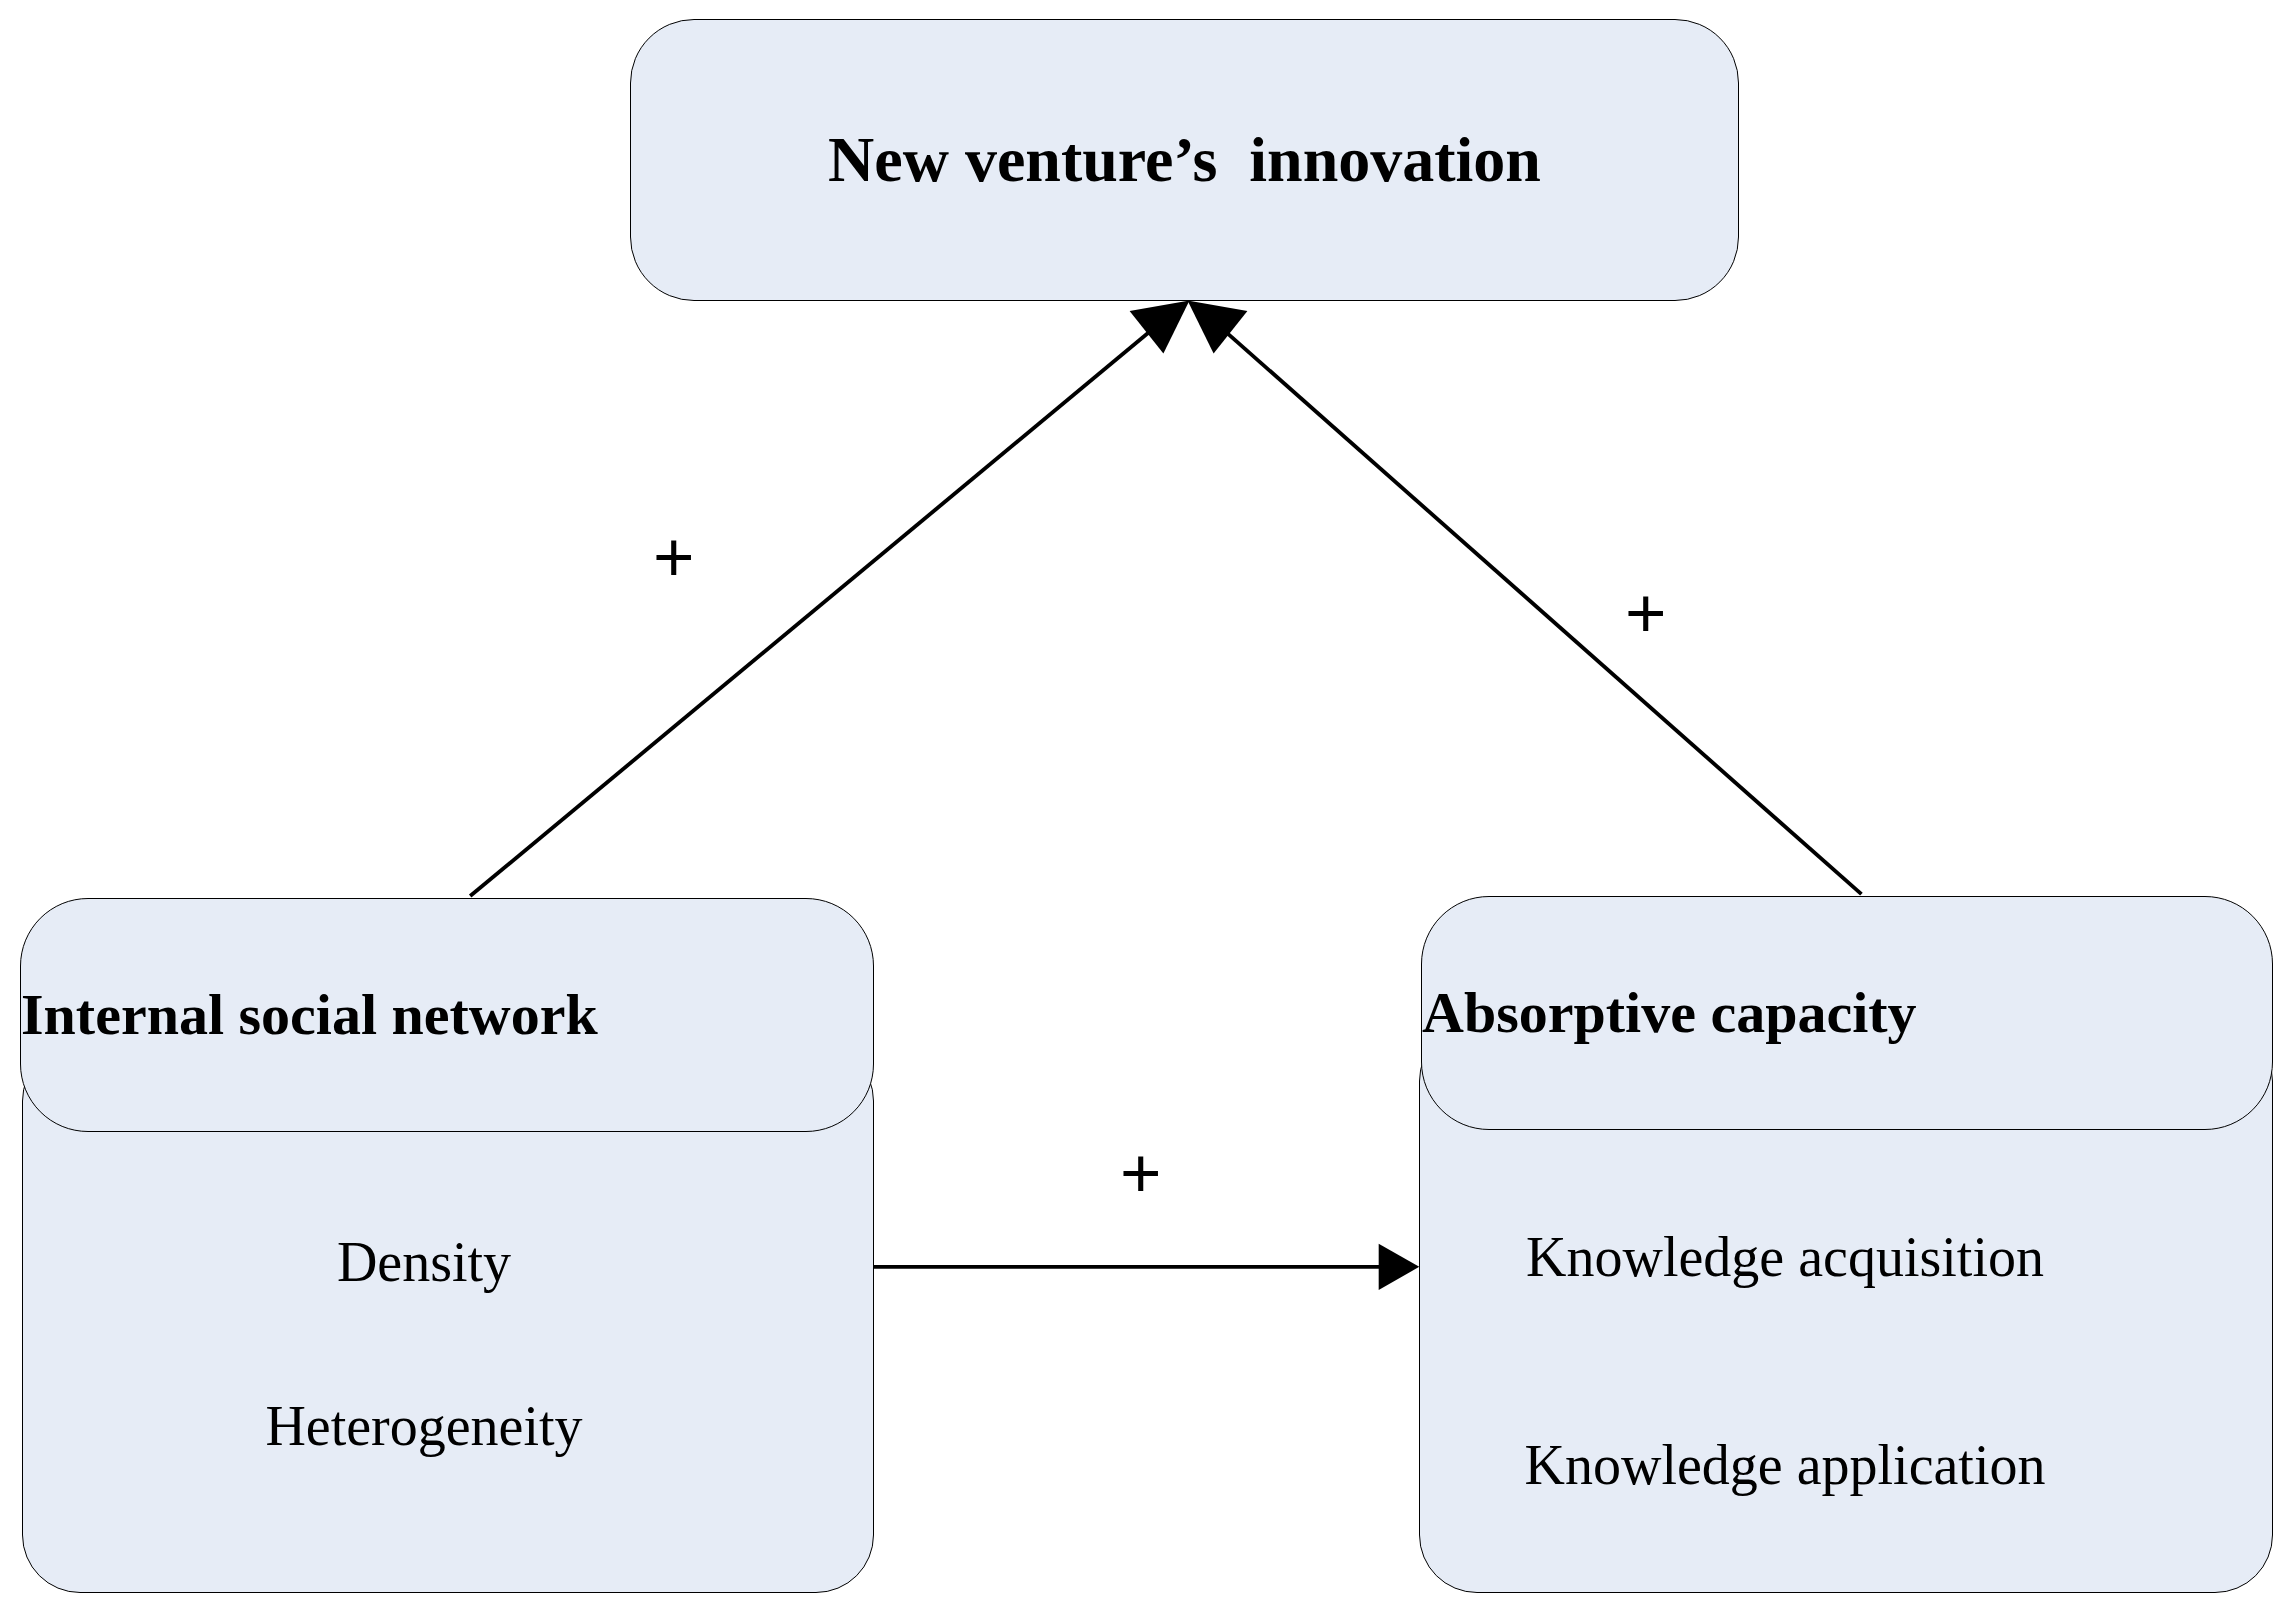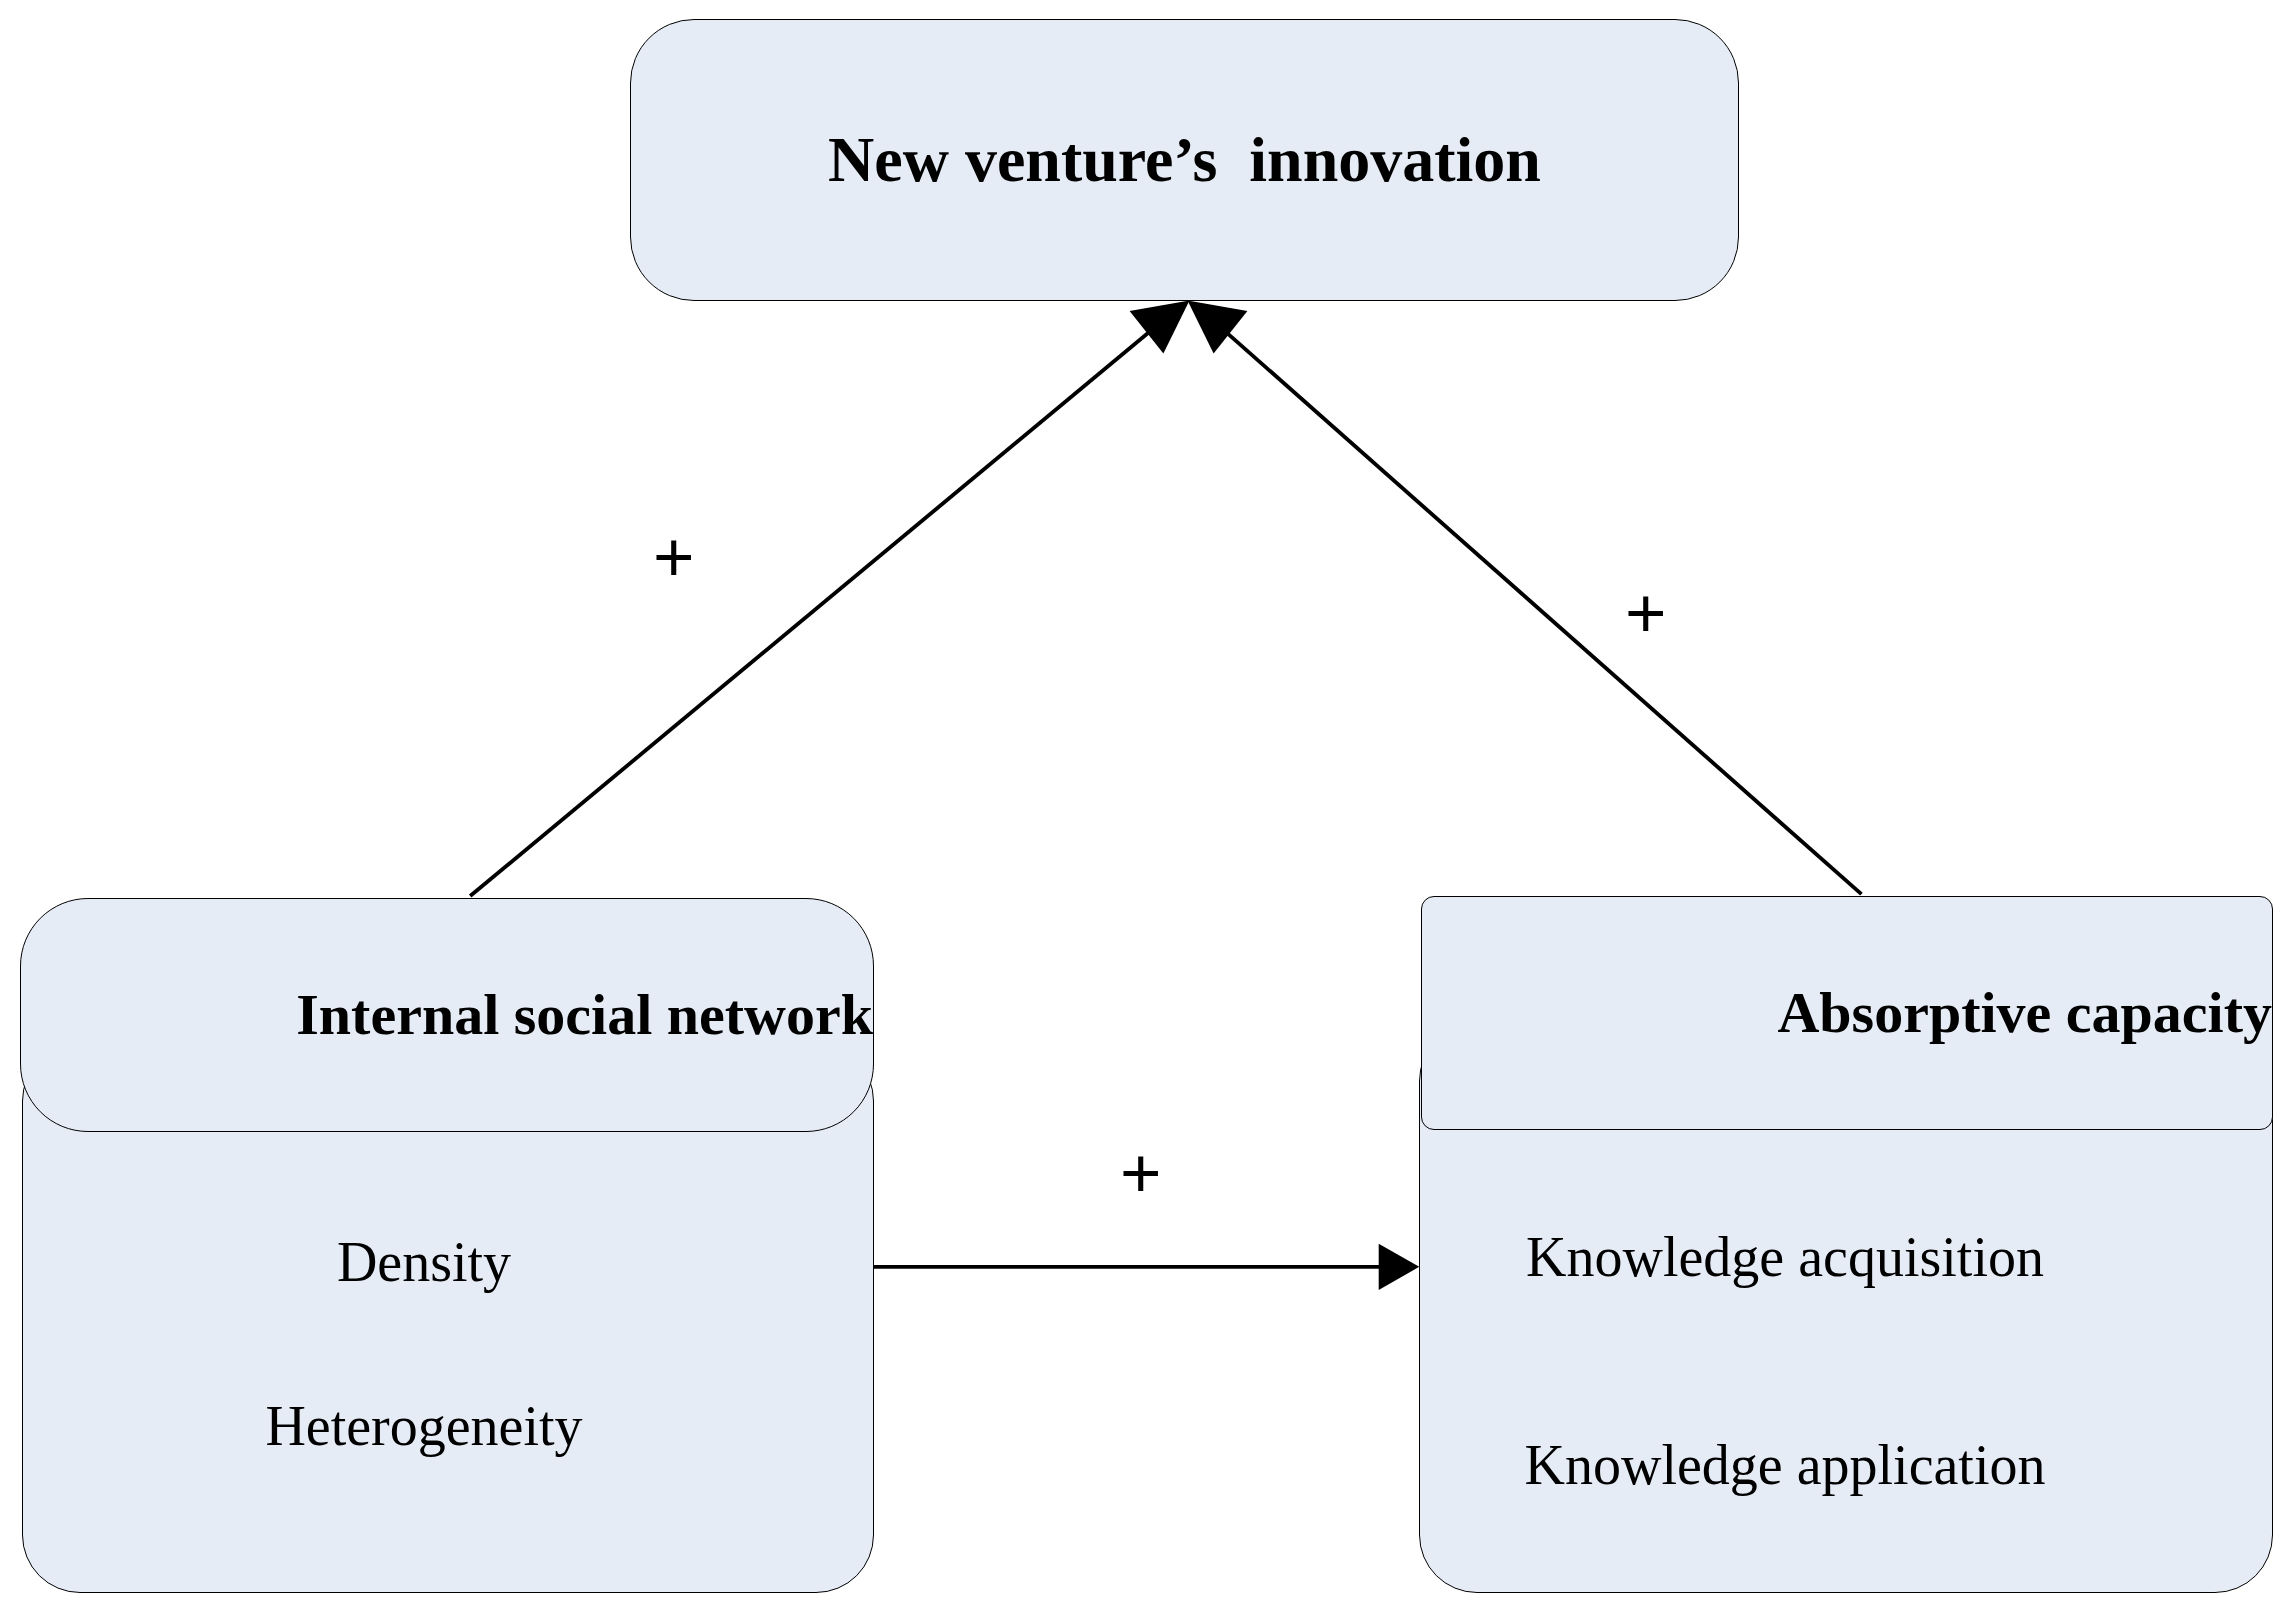--- a/index.html
+++ b/index.html
@@ -56,21 +56,21 @@
     border-radius: 58px;
   }
   .comp-header {
     position: absolute;
     background: #e6ecf6;
     border: 1.9px solid #000000;
     box-sizing: border-box;
     border-radius: 68px;
     display: flex;
     align-items: center;
-    justify-content: flex-end;
+    justify-content: flex-start;
     z-index: 3;
   }
   .comp-header-label {
     font-size: 58px;
     font-weight: bold;
     color: #000000;
     white-space: pre;
     line-height: 1;
   }
   .comp-items {
@@ -118,21 +118,20 @@
     left: 1419px;
     top: 1023px;
     width: 854px;
     height: 570px;
   }
   .right-composite .comp-header {
     left: 1421px;
     top: 896px;
     width: 852px;
     height: 234px;
-    border-radius: 13px;
   }
   .right-composite .comp-items {
     left: 1358px;
     top: 1144px;
     width: 854px;
     height: 444px;
     padding: 9.7px 9.7px 19.3px 9.7px;
   }
 
   

